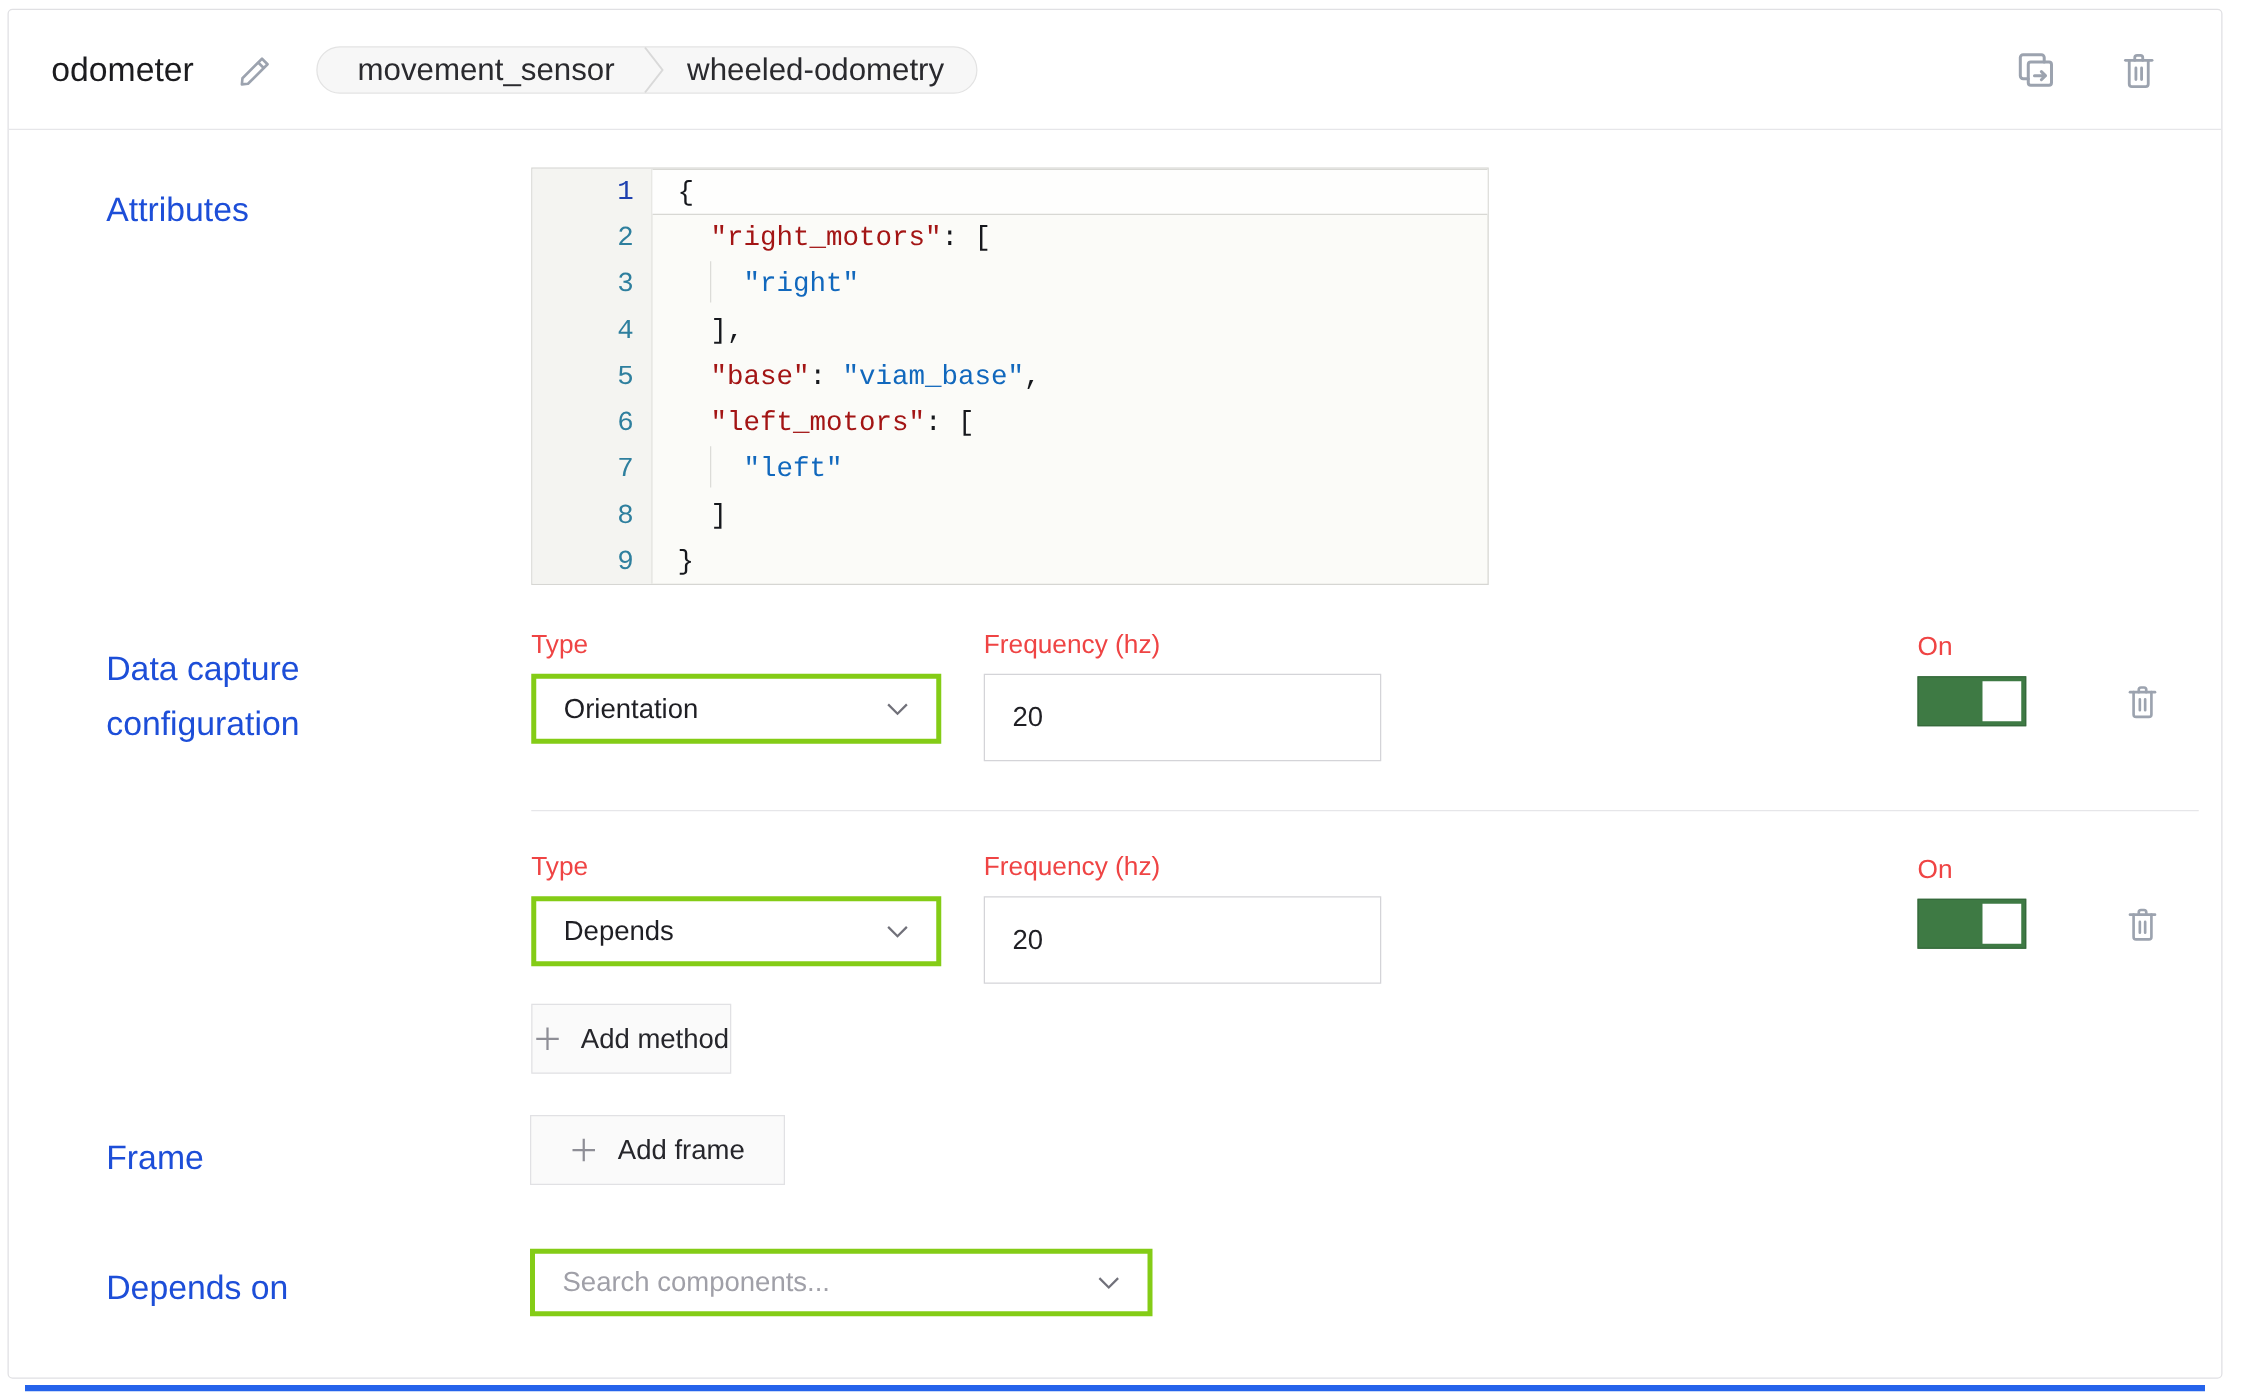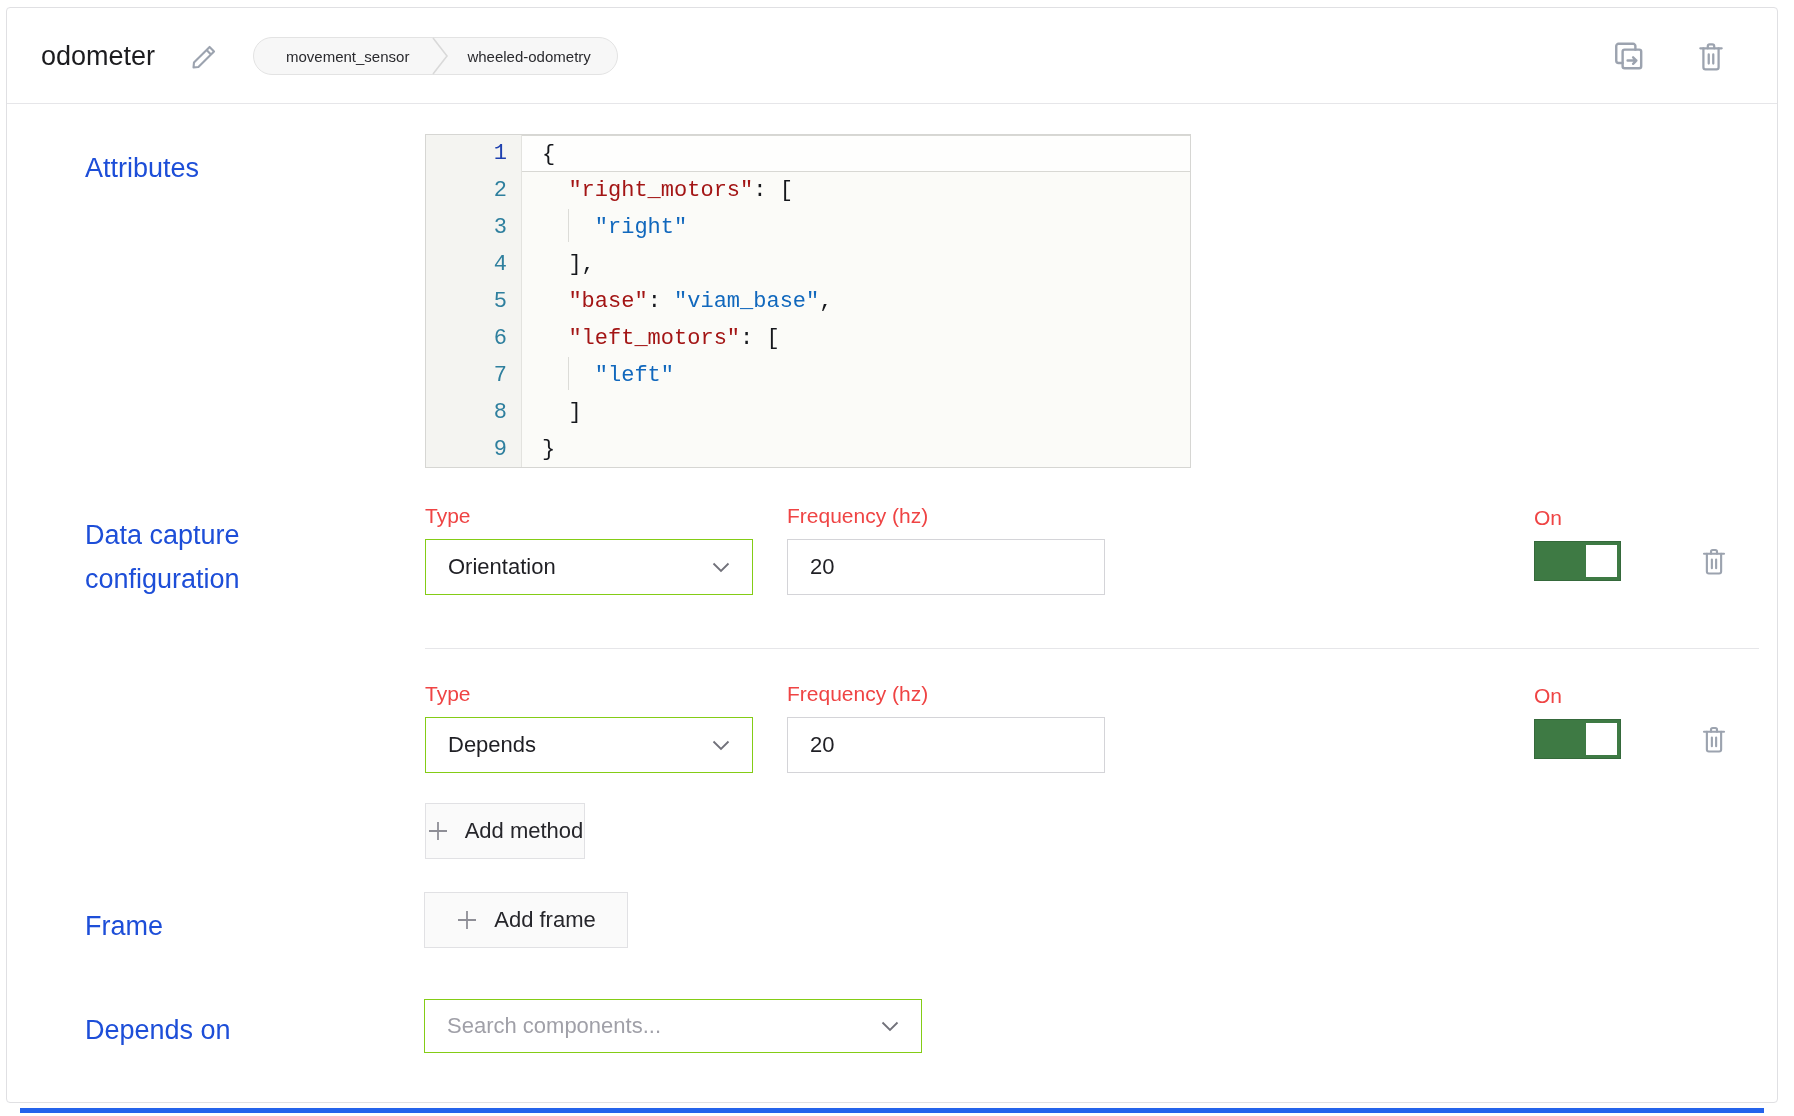--- a/index.html
+++ b/index.html
@@ -10,21 +10,21 @@
 
   
   .header { position:absolute; left:0; top:0; right:0; height:96px;
             border-bottom:1px solid #e6e6e9; display:flex; align-items:center; }
   .title { position:absolute; left:34px; top:30px; font-size:27px; line-height:36px; color:#1c1c1f; }
   .icon-btn { background:none; border:none; cursor:pointer; padding:0; display:flex; align-items:center; justify-content:center; }
   .pencil-btn { position:absolute; left:182px; top:34px; width:30px; height:30px; }
   .pill { position:absolute; left:246px; top:29px; height:38px; border-radius:19px;
           background:#f7f7f7; border:1px solid #e3e3e3; display:inline-flex; align-items:center;
           padding:0 26px 0 32px; }
-  .pill span { font-size:15px; color:#2a2a2e; white-space:nowrap; }
+  .pill span { font-size:25px; color:#2a2a2e; white-space:nowrap; }
   .pill-divider { margin:0 18px 0 22px; height:38px; }
   .header-actions { position:absolute; right:48px; top:0; height:96px; display:flex; align-items:center; gap:46px; }
   .header-actions .icon-btn { width:36px; height:36px; }
 
   
   .sec-label { position:absolute; left:34px; font-size:27px; line-height:44px; color:#1d4ed8;margin-left:44px; }
 
   
   .editor { position:absolute; left:418px; top:126px; width:766px; height:334px;
             border:1px solid #d6d6d3; background:#fbfbf8; font-family:"Liberation Mono","DejaVu Sans Mono",monospace; }
@@ -35,25 +35,25 @@
   .line-num.active { color:#1e40af; }
   .line-code { flex:1; white-space:pre; padding-left:20px; color:#16181d; position:relative; }
   .code-line.active .line-code { background:#fefefd; border-top:1px solid #d8d8d4; border-bottom:1px solid #d8d8d4; }
   .code-line.guide .line-code::before { content:""; position:absolute; left:calc(20px + 2ch); top:0; bottom:4px; width:1px; background:#dcdcd8; }
   .tok-key { color:#a31515; }
   .tok-str { color:#1168bd; }
   .tok-pun { color:#16181d; }
 
   
   .field-label { position:absolute; font-size:21px; color:#ef4444; }
-  .select-box { position:absolute; height:56px; background:#fff; border:1px solid #84cc16;
+  .select-box { position:absolute; height:56px; background:#fff; border:4px solid #84cc16;
                 display:flex; align-items:center; justify-content:space-between; padding:0 22px; cursor:pointer; }
   .select-box .sel-text { font-size:22px; color:#1f1f24; }
   .select-box .sel-placeholder { color:#a0a0a8; }
-  .text-input { position:absolute; height:56px; background:#fff; border:1px solid #d4d4d8;
+  .text-input { position:absolute; height:70px; background:#fff; border:1px solid #d4d4d8;
                 font-size:22px; color:#1f1f24; padding:0 22px; font-family:"Liberation Sans",sans-serif; }
   .toggle { position:absolute; width:87px; height:40px; background:#c4c4c8; border:1px solid #b0b0b4; cursor:pointer; }
   .toggle.on { background:#3e7a44; border-color:#35693b; }
   .knob { position:absolute; top:3px; bottom:3px; width:31px; background:#fff; left:3px; }
   .toggle.on .knob { left:auto; right:3px; }
   .row-trash { position:absolute; width:34px; height:38px; }
   .capture-divider { position:absolute; left:418px; right:18px; height:1px; background:#e6e6e9; }
 
   .add-btn { position:absolute; height:56px; background:#fafafa; border:1px solid #e1e1e4;
              display:flex; align-items:center; justify-content:center; gap:16px; cursor:pointer;

